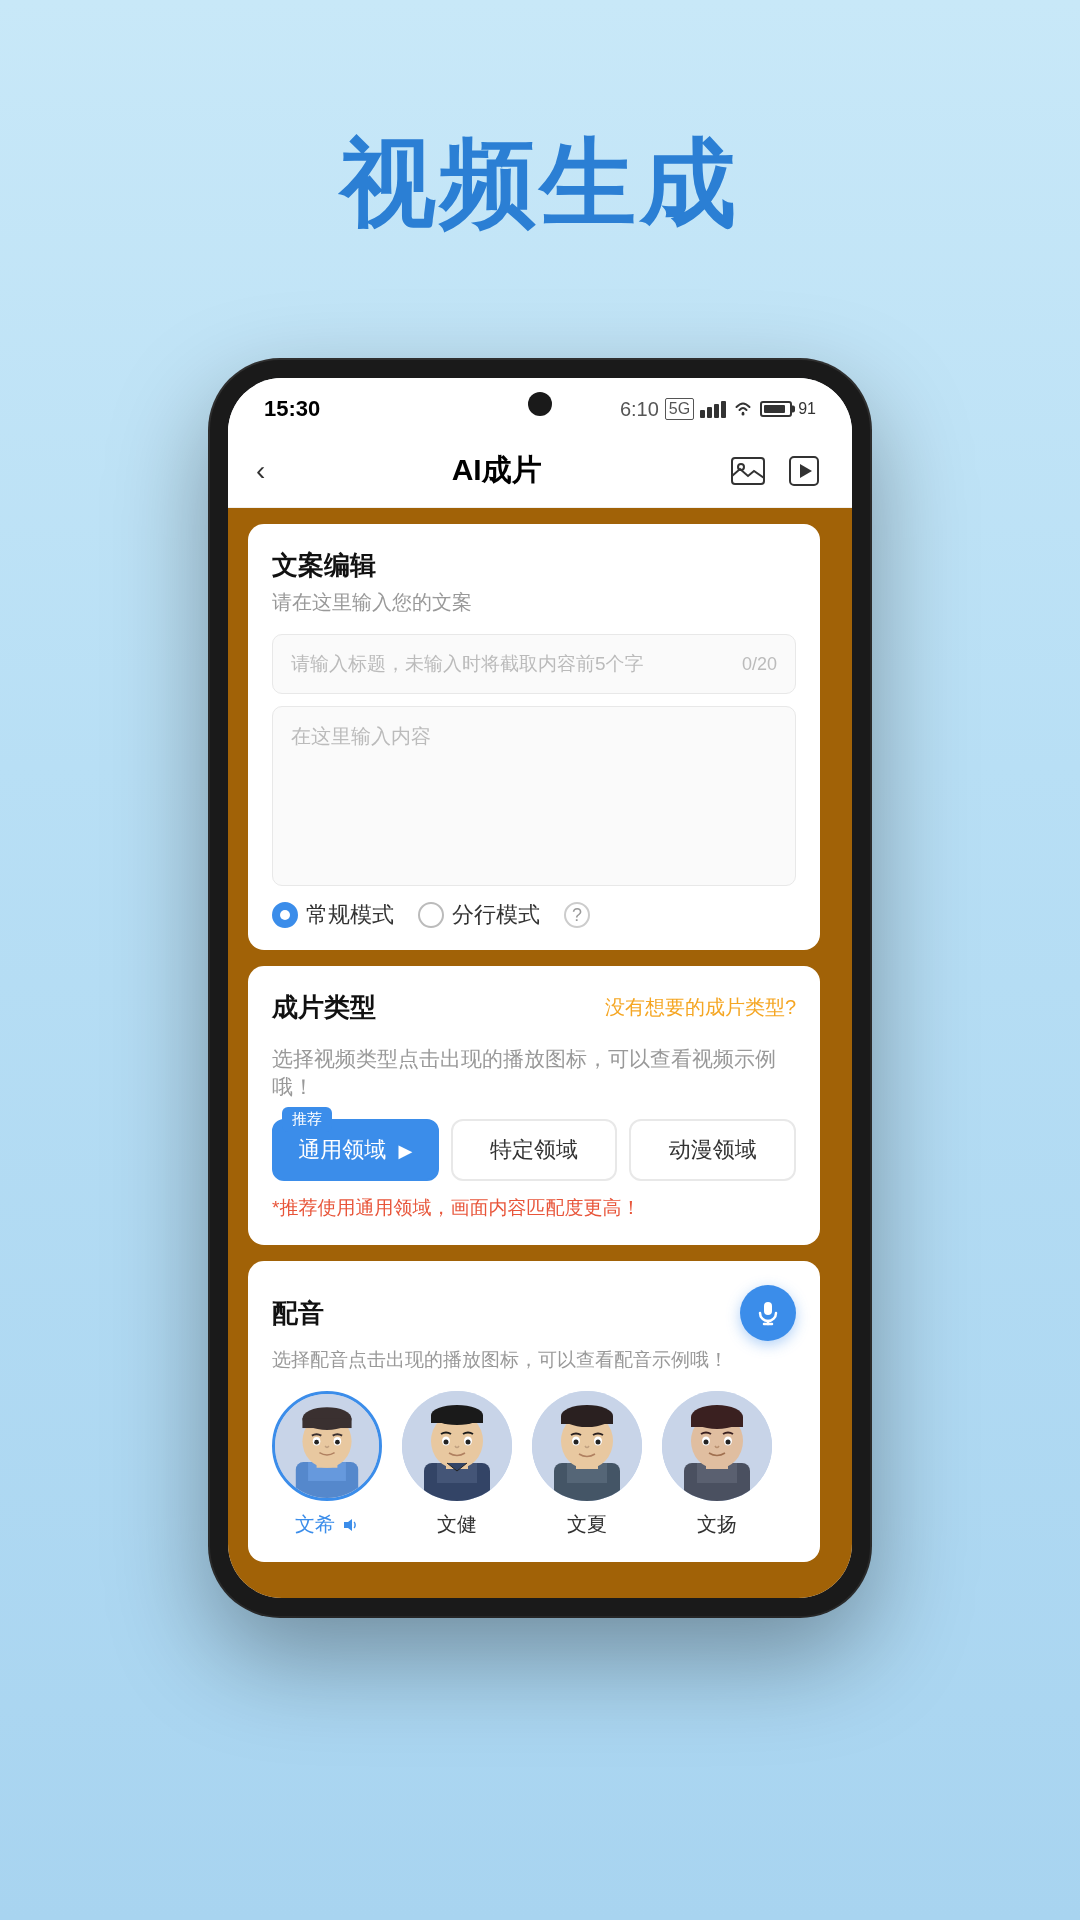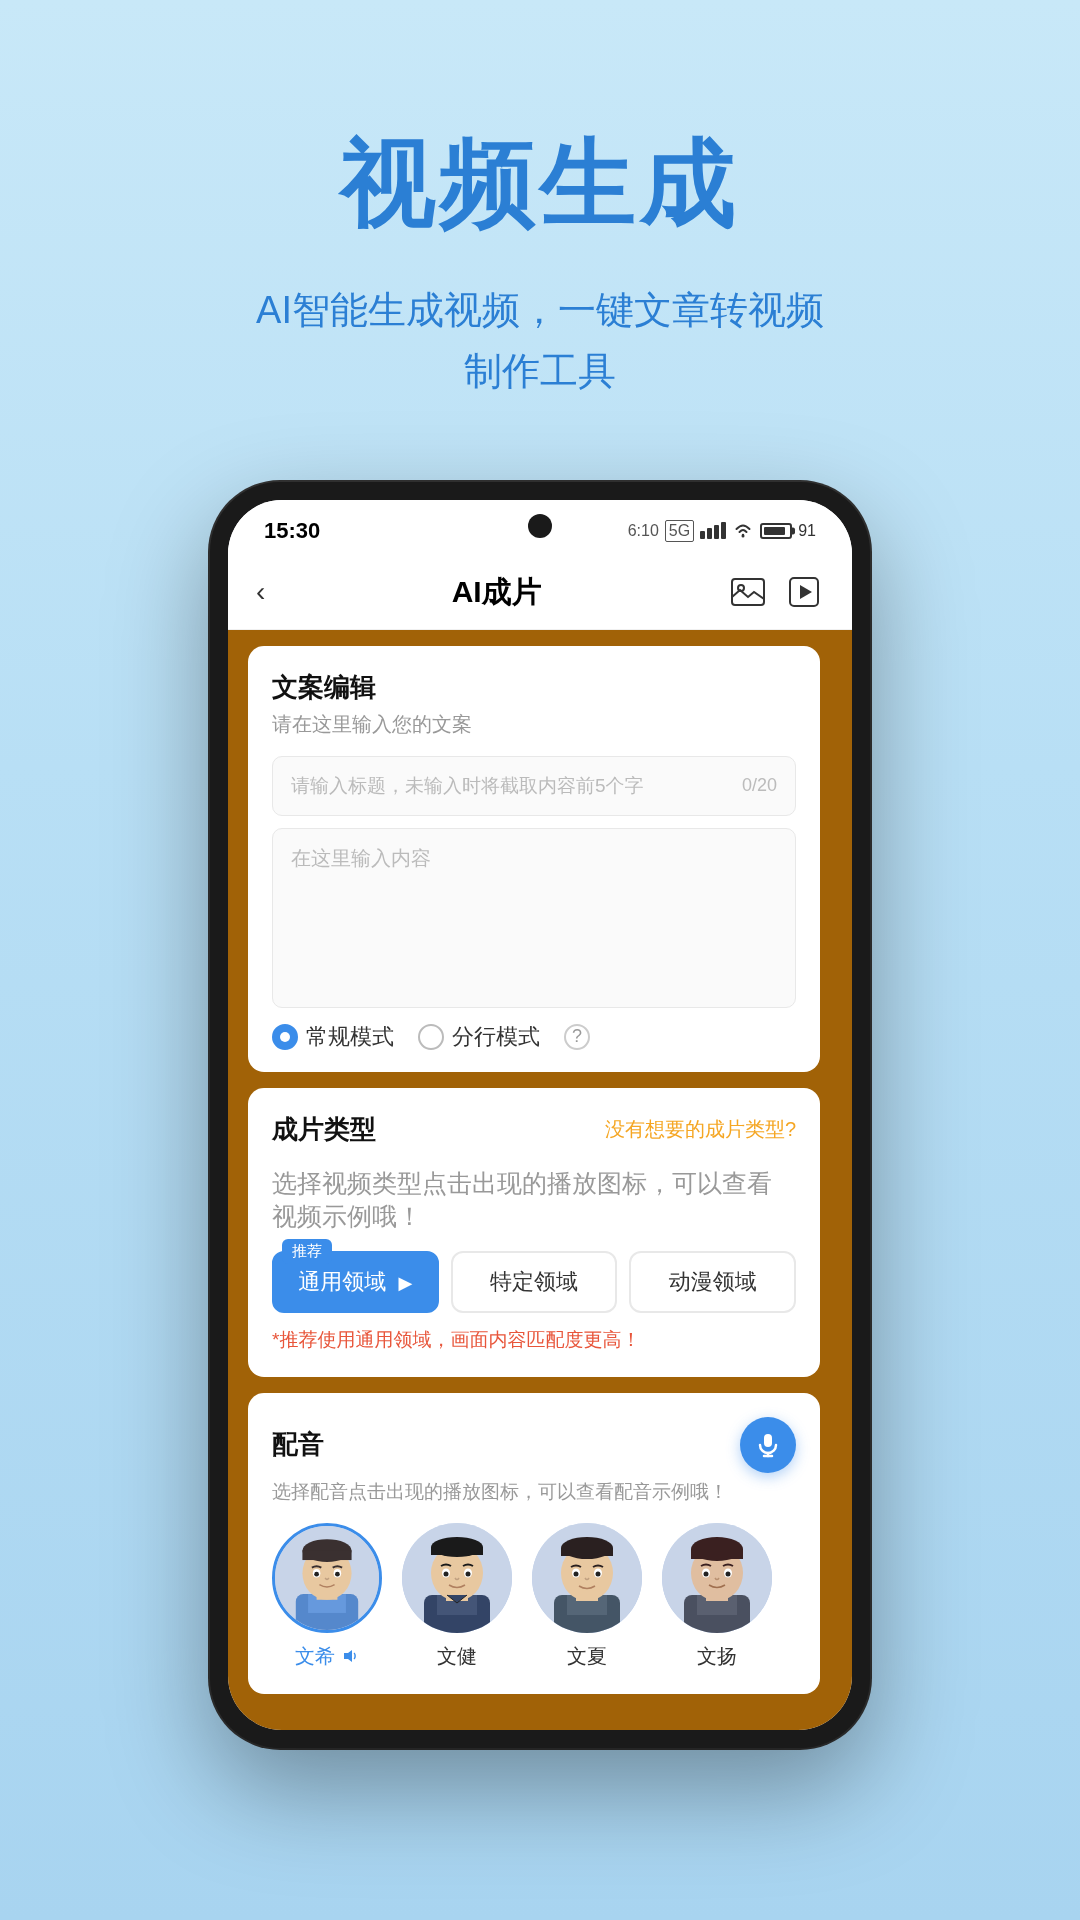--- a/index.html
+++ b/index.html
@@ -323,21 +323,21 @@
       font-weight: 700;
       color: #111;
     }
 
     .type-link {
       color: #F5A623;
       font-size: 20px;
     }
 
     .type-desc {
-      font-size: 25px;
+      font-size: 21px;
       color: #999;
       margin-bottom: 18px;
     }
 
     .type-buttons {
       display: flex;
       gap: 12px;
     }
 
     .type-btn {
@@ -457,35 +457,31 @@
     .avatar-1 { background: linear-gradient(180deg, #c8d8f0 0%, #a8c0e8 100%); }
     .avatar-2 { background: linear-gradient(180deg, #c8d8f0 0%, #a8c0e8 100%); }
     .avatar-3 { background: linear-gradient(180deg, #c8d8f0 0%, #a8c0e8 100%); }
     .avatar-4 { background: linear-gradient(180deg, #c8d8f0 0%, #a8c0e8 100%); }
   </style>
 </head>
 <body>
 
 <div class="hero-section">
   <h1 class="hero-title">视频生成</h1>
-  <p class="hero-subtitle">
-    <span>AI智能生成视频，一键文章转视频</span><br>
-    <span>制作工具</span>
-  </p>
 </div>
 
 <div class="phone-container">
   <div class="phone-frame">
     <div class="phone-inner">
 
       <div class="status-bar">
         <span class="status-time">15:30</span>
         <div class="camera-notch"></div>
         <div class="status-icons">
-          <span style="font-size:16px;color:#555;">6:10</span>
+          <span style="font-size:20px;color:#555;">6:10</span>
           <span style="font-size:16px;color:#555;border:1px solid #555;padding:1px 3px;border-radius:2px;">5G</span>
 
           <div class="signal-bars">
             <div class="signal-bar" style="height:8px;"></div>
             <div class="signal-bar" style="height:11px;"></div>
             <div class="signal-bar" style="height:14px;"></div>
             <div class="signal-bar" style="height:17px;"></div>
           </div>
 
           <svg width="22" height="16" viewBox="0 0 22 16">

